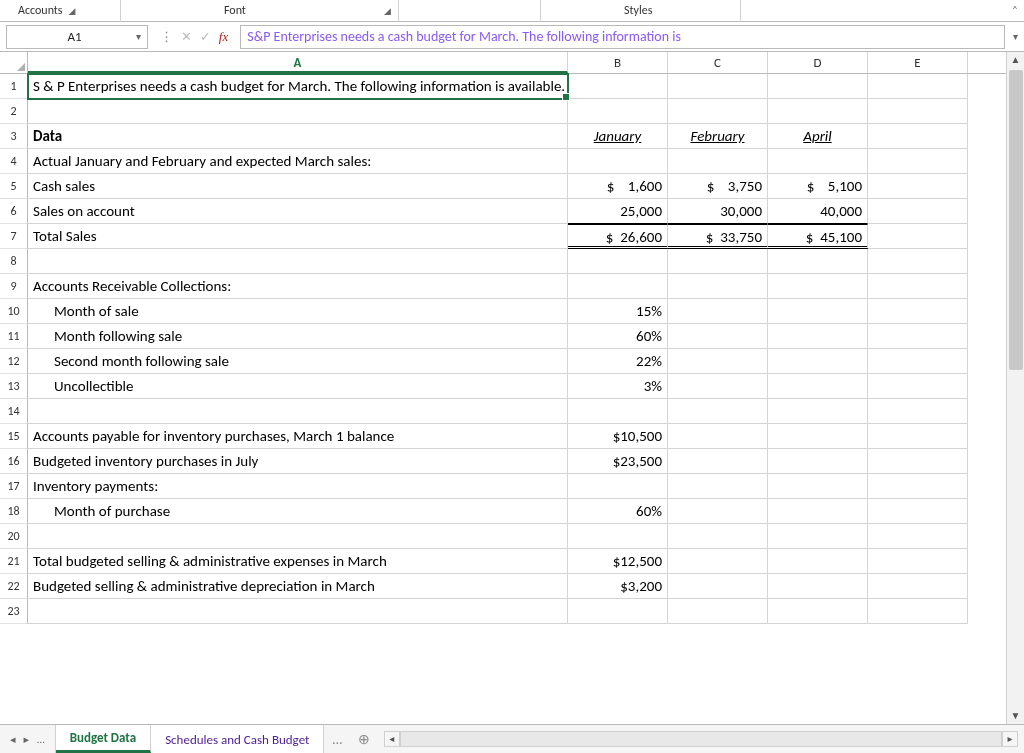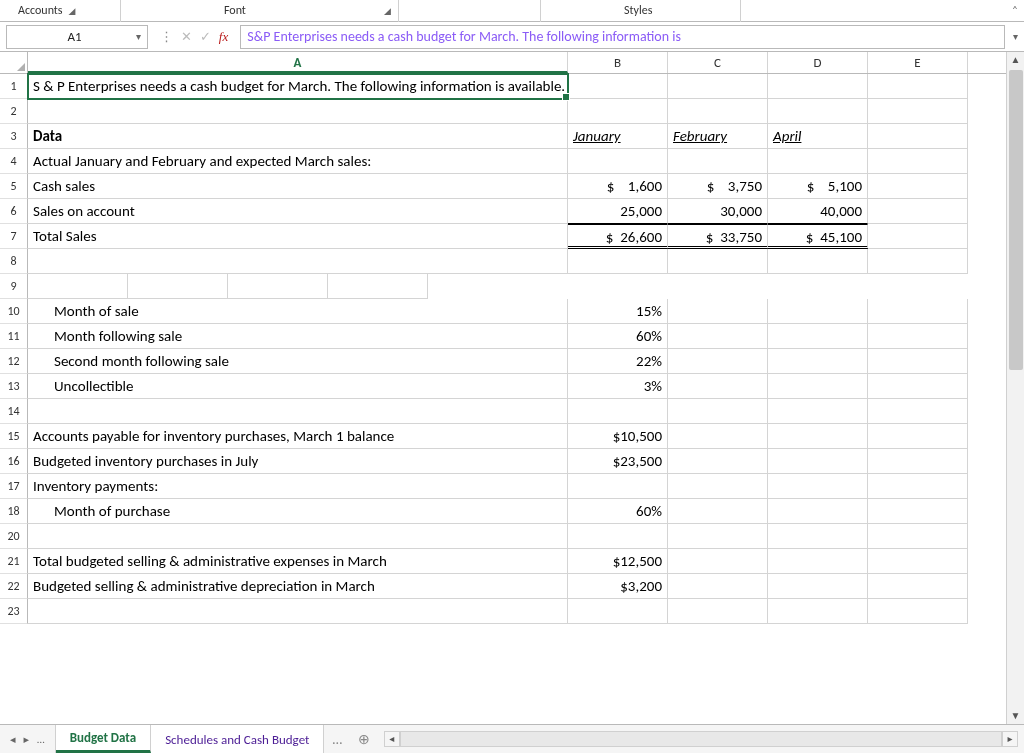--- a/index.html
+++ b/index.html
@@ -169,21 +169,21 @@
   right:-3px; bottom:-3px;
   width:6px;height:6px;
   background:#217346;
   border:1px solid #fff;
 }
 .spill { position:relative; z-index:6; }
 
 .bold { font-weight:700; }
 .italic { font-style: italic; }
 .uline { text-decoration: underline; }
-.center { text-align:left; }
+.center { text-align:center; }
 .right { text-align:right; }
 .indent { padding-left:26px; }
 
 .top-border { border-top:1.5px solid #000; }
 .dbl-bottom { border-bottom:3px double #000; }
 .thin-under { border-bottom:1px solid #000; }
 
 .vscroll {
   position:absolute;
   right:0; top:0;
@@ -369,20 +369,21 @@
       <div class="row-head">8</div>
       <div class="cell cA"></div>
       <div class="cell cB"></div>
       <div class="cell cC"></div>
       <div class="cell cD"></div>
       <div class="cell cE"></div>
     </div>
 
     <div class="row">
       <div class="row-head">9</div>
+      <div class="cell cA">Accounts Receivable Collections:</div>
       <div class="cell cB"></div>
       <div class="cell cC"></div>
       <div class="cell cD"></div>
       <div class="cell cE"></div>
     </div>
 
     <div class="row">
       <div class="row-head">10</div>
       <div class="cell cA indent">Month of sale</div>
       <div class="cell cB right">15%</div>

